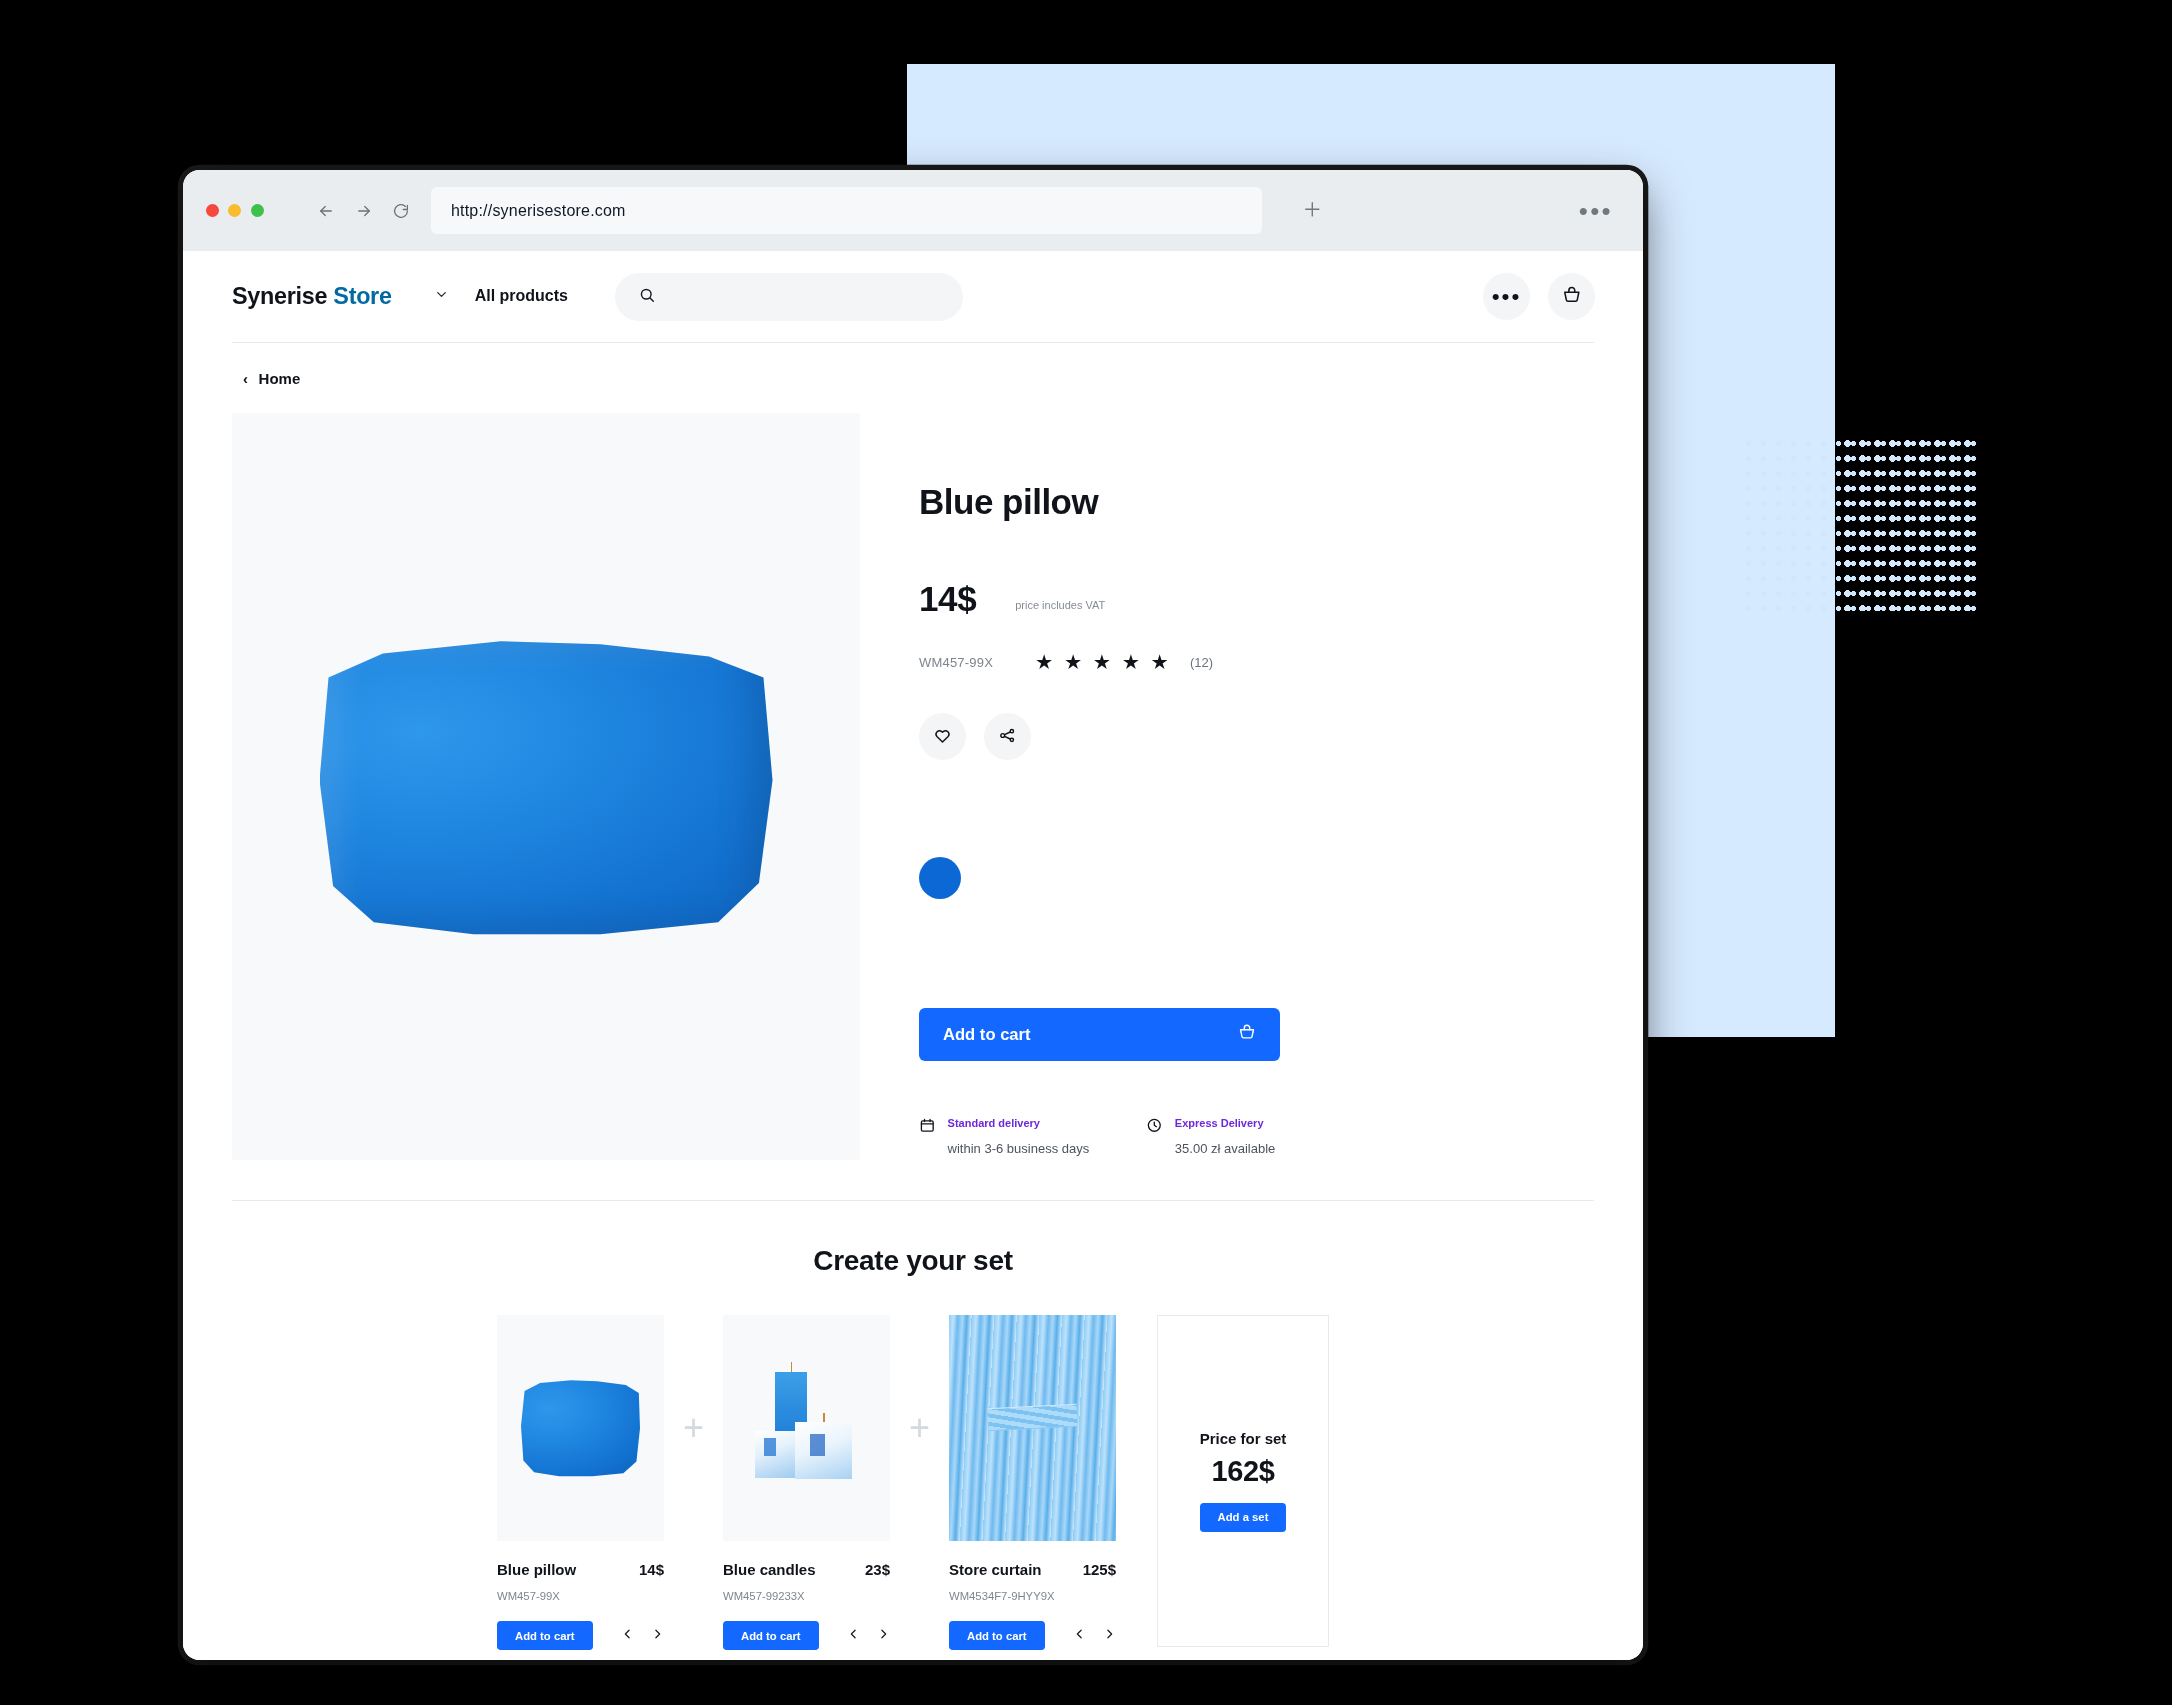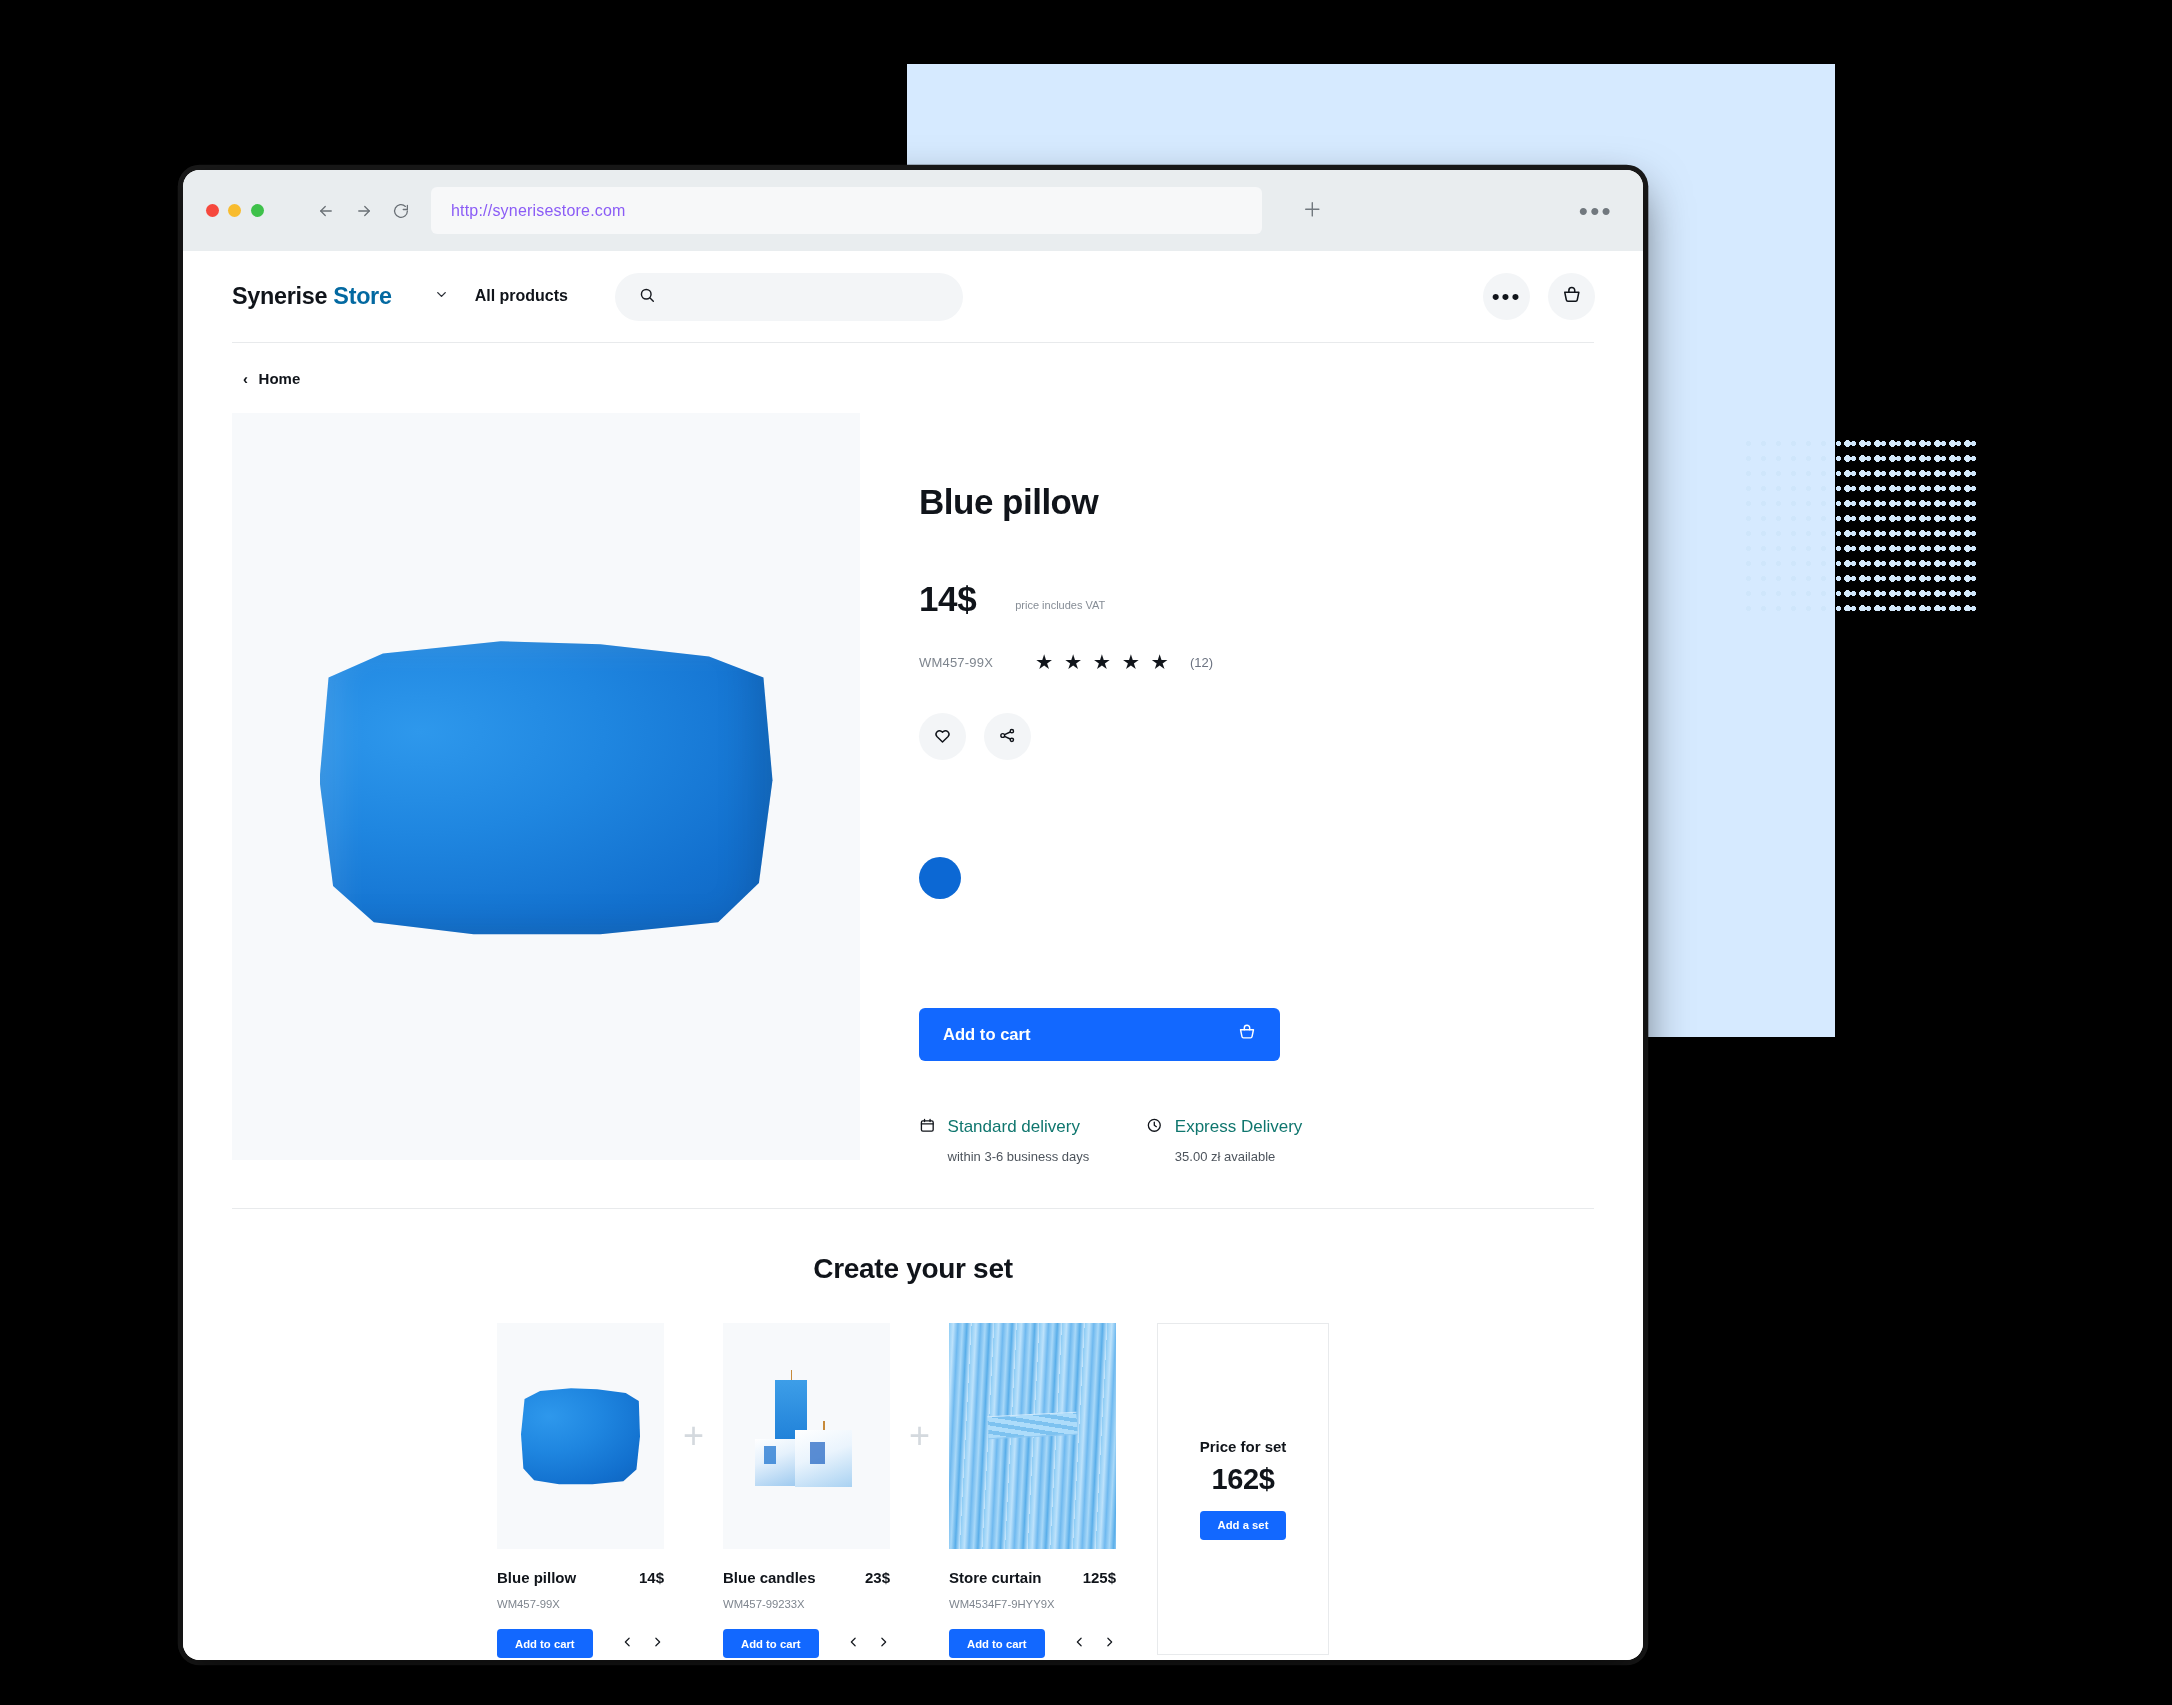--- a/index.html
+++ b/index.html
@@ -61,21 +61,21 @@
   .navbtns svg { display: block; }
 
   .urlbar {
     flex: 0 0 auto;
     width: 831px; height: 47px;
     background: #f7f8f9;
     border-radius: 6px;
     display: flex; align-items: center;
     padding: 0 19.6px;
     font-size: 16px;
-    color: #8b5cf6;
+    color: #0f172a;
     letter-spacing: 0.2px;
   }
   .tb-plus { margin-left: 39px; color: #71787e; }
   .tb-dots { position: absolute; right: 30px; top: 50%; transform: translateY(-50%);
              color: #71787e; font-size: 26px; line-height: 0; letter-spacing: 2.3px; }
 
   
   .site { background: #fff; height: calc(100% - 81px); position: relative; }
 
   .site-header {
@@ -151,21 +151,21 @@
     margin-top: 109px;
     width: 361px; height: 53px;
     background: #1268ff; border-radius: 6px;
     display: flex; align-items: center; justify-content: space-between;
     padding: 0 24px;
     color: #fff; font-size: 16.6px; font-weight: bold;
     border: none; cursor: pointer;
   }
   .delivery { display: flex; gap: 57px; margin-top: 56px; padding-bottom: 44px; }
   .dnode { display: flex; gap: 12px; align-items: flex-start; }
-  .dtxt .t1 { font-size: 17px; font-weight: normal; color: #0f766e; }
+  .dtxt .t1 { font-size: 11px; font-weight: bold; color: #6d28d9; }
   .dtxt .t2 { font-size: 13px; color: #4d545c; margin-top: 12px; }
 
   
   .setwrap { padding: 44px 0 0 0; }
   .sethead { text-align: center; font-size: 28px; font-weight: bold; color: #10141a; letter-spacing: -0.3px; }
 
   .setrow {
     display: flex; align-items: flex-start; justify-content: center;
     margin-top: 38px; gap: 0;
   }

